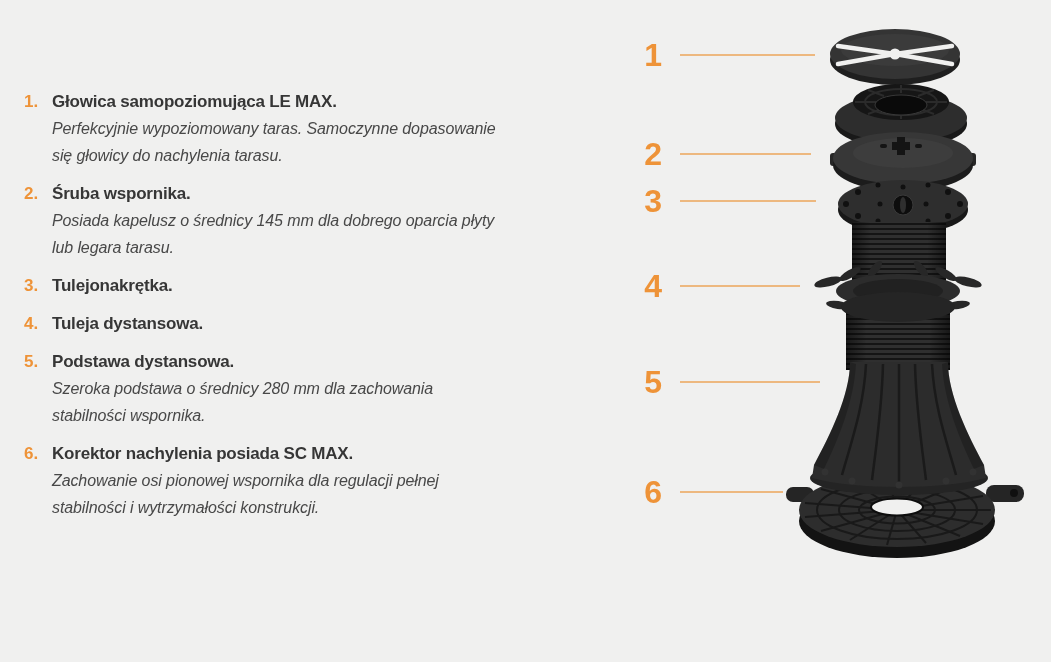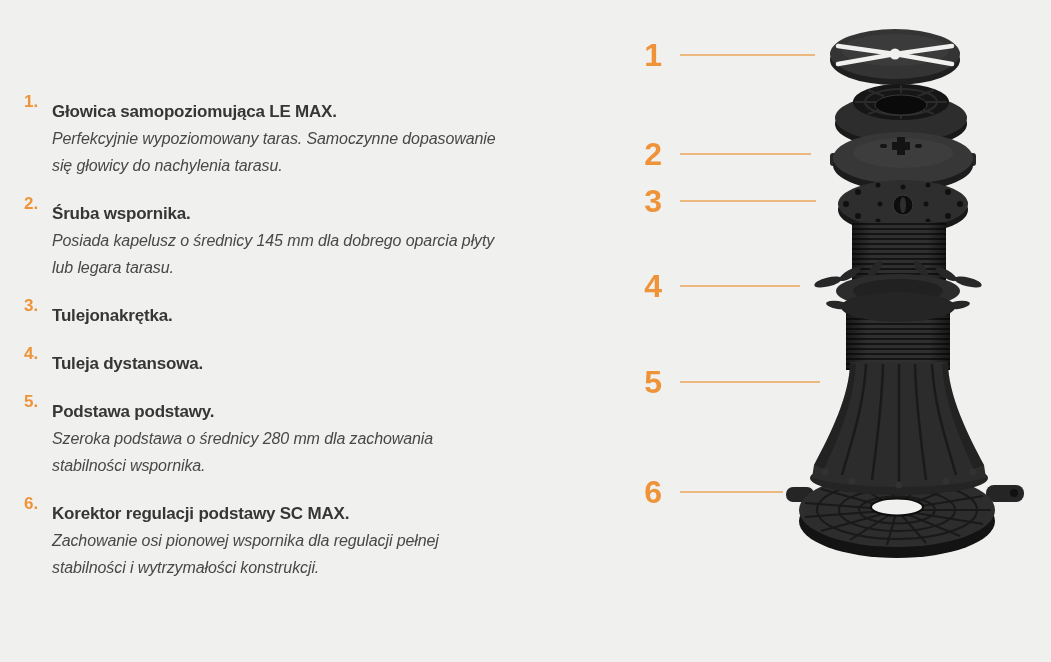--- a/index.html
+++ b/index.html
@@ -39,21 +39,21 @@
     margin-bottom:11px;
   }
   .part-num{
     width:28px;flex:0 0 28px;
     font-size:17px;font-weight:700;line-height:27px;
     color:var(--accent);
   }
   .part-text{flex:1;}
   .part-heading{
     font-size:17px;font-weight:700;line-height:27px;
-    color:var(--heading);letter-spacing:-0.2px;margin-top:10px;
+    color:var(--heading);letter-spacing:-0.2px;
   }
   .part-body{
     font-size:16px;font-weight:400;line-height:27px;
     color:var(--body);white-space:pre-line;letter-spacing:-0.1px;font-style:italic;
   }
 
   
   .callout{
     position:absolute;left:640px;height:34px;
     display:flex;align-items:center;
@@ -101,29 +101,29 @@
     </li>
     <li class="part-item">
       <span class="part-num">4.</span>
       <div class="part-text">
         <div class="part-heading">Tuleja dystansowa.</div>
       </div>
     </li>
     <li class="part-item">
       <span class="part-num">5.</span>
       <div class="part-text">
-        <div class="part-heading">Podstawa podstawy.</div>
+        <div class="part-heading">Podstawa dystansowa.</div>
         <p class="part-body">Szeroka podstawa o średnicy 280 mm dla zachowania
 stabilności wspornika.</p>
       </div>
     </li>
     <li class="part-item">
       <span class="part-num">6.</span>
       <div class="part-text">
-        <div class="part-heading">Korektor regulacji podstawy SC MAX.</div>
+        <div class="part-heading">Korektor nachylenia posiada SC MAX.</div>
         <p class="part-body">Zachowanie osi pionowej wspornika dla regulacji pełnej
 stabilności i wytrzymałości konstrukcji.</p>
       </div>
     </li>
   </ol>
 
   <div class="callout" style="top:38px">
     <span class="callout-num">1</span>
     <span class="callout-line" style="width:135px"></span>
   </div>

